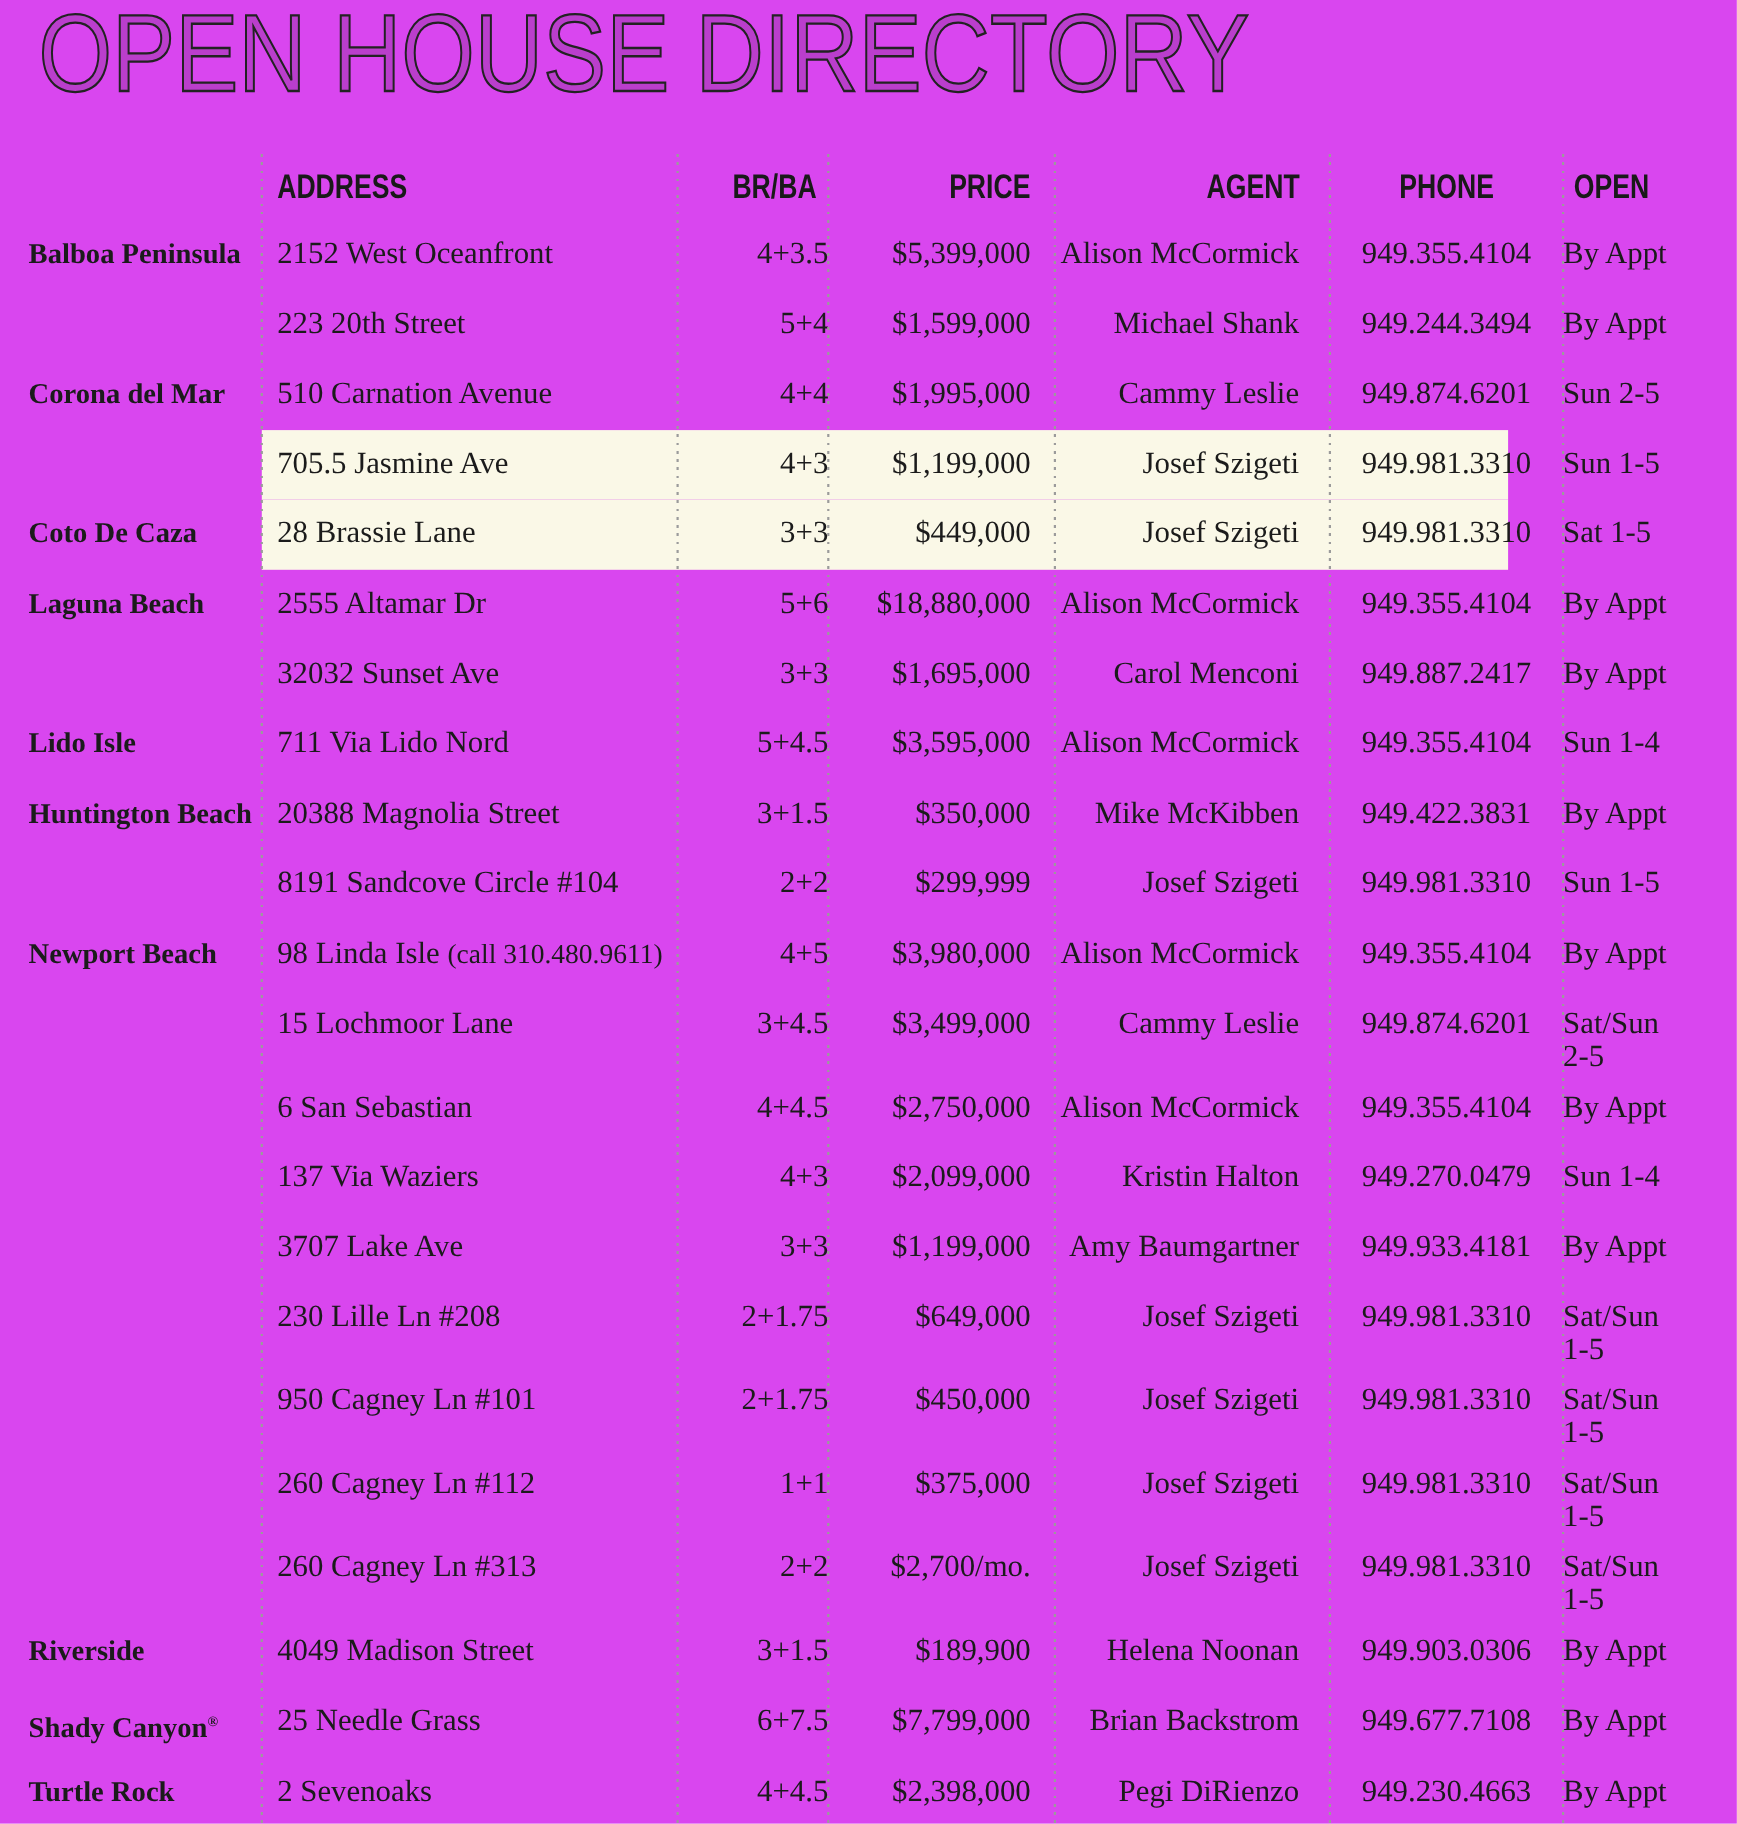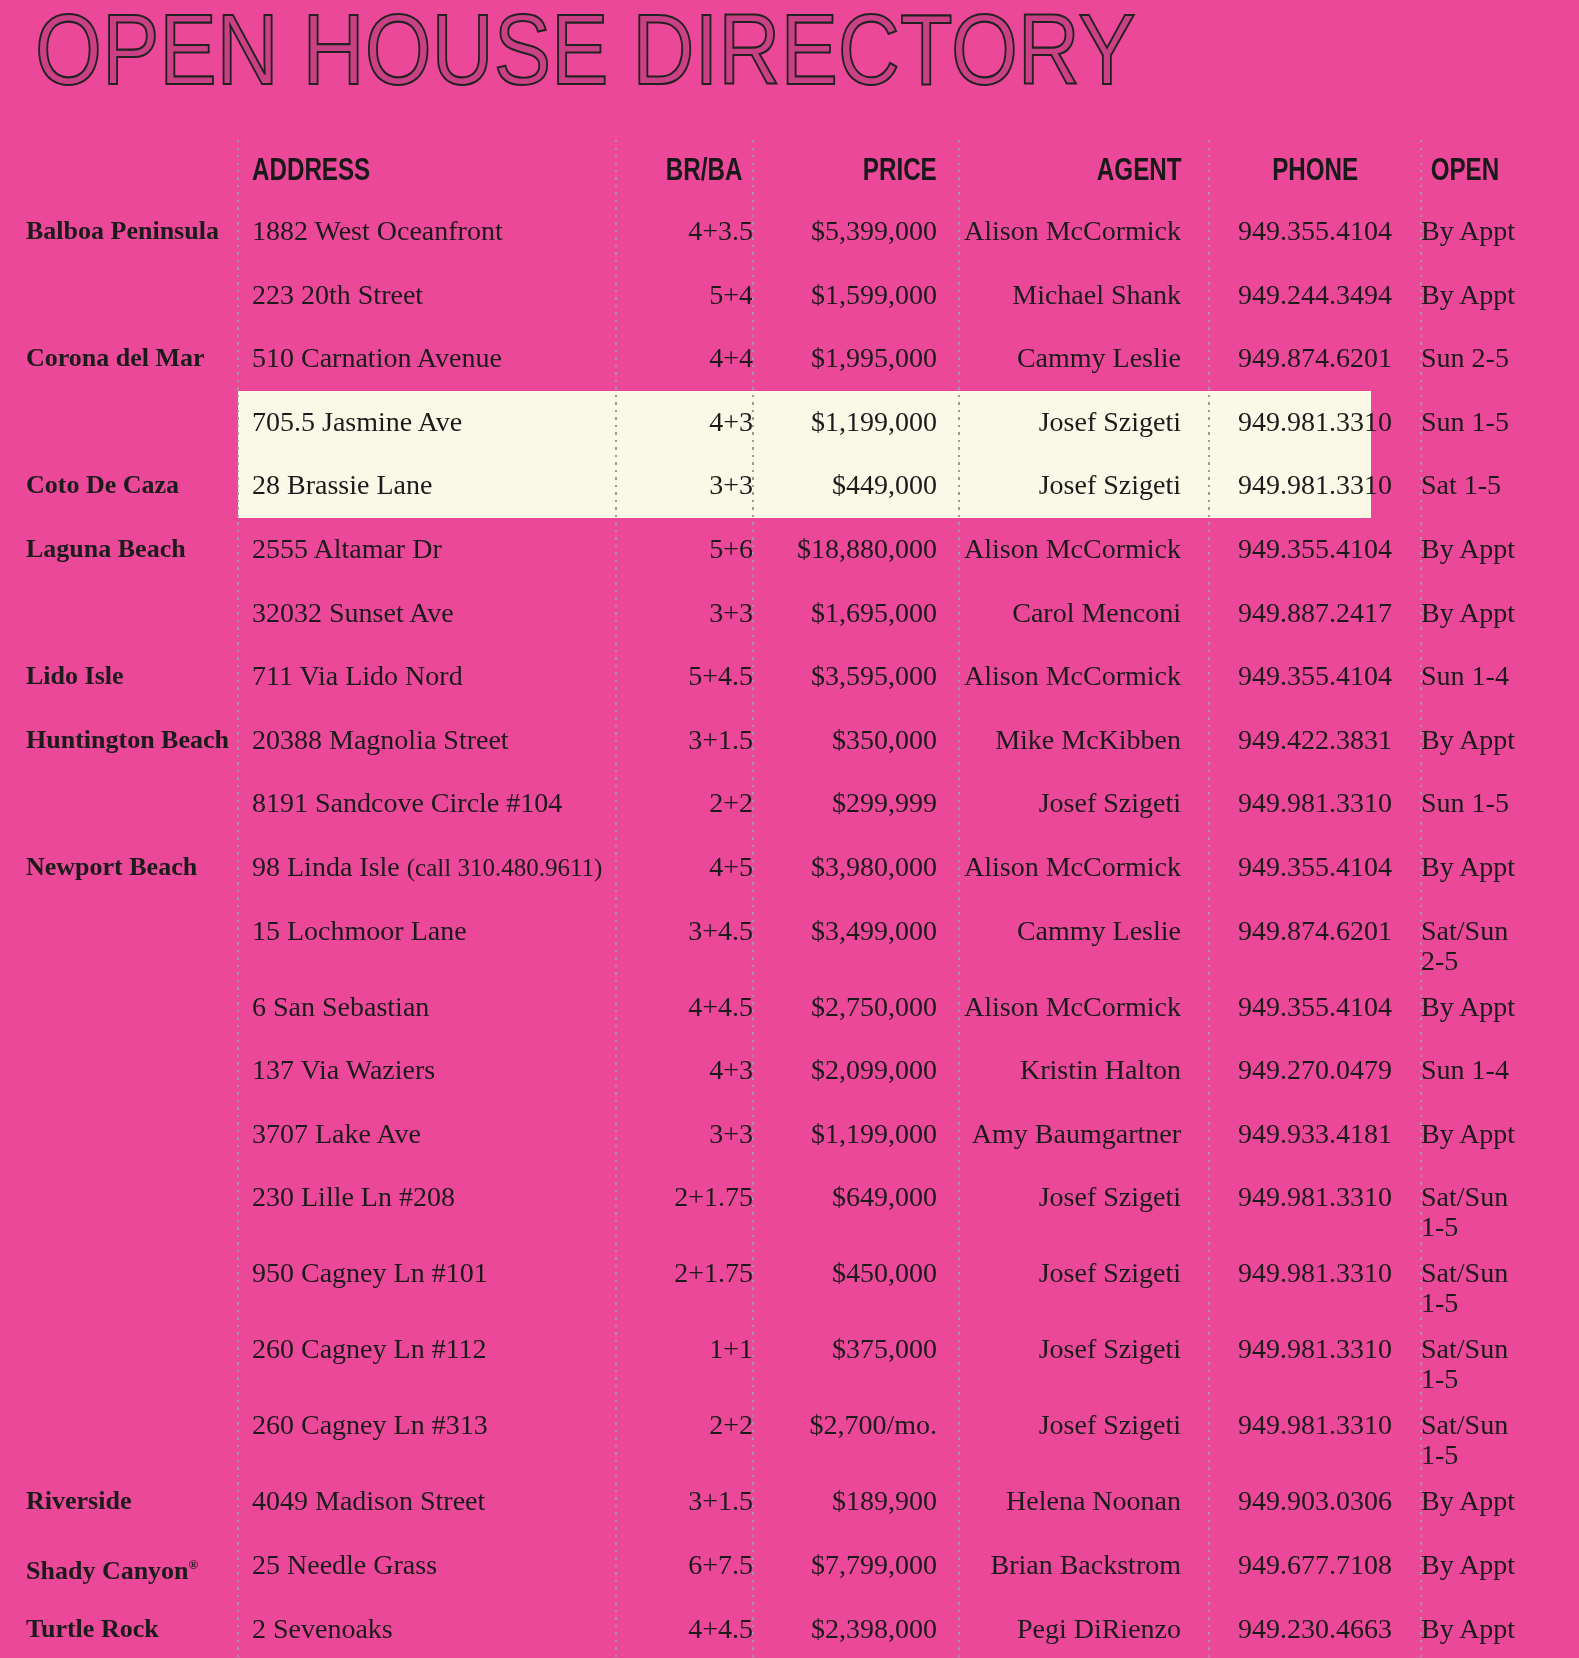--- a/index.html
+++ b/index.html
@@ -5,21 +5,21 @@
   html,body{margin:0;padding:0;background:#fff;}
   :root{
     --text:#1b1b1b;
     --dots:#9b9b9b;
     --hl:#faf8e7;
   }
   .page{
     position:relative;
     width:1579px;
     height:1658px;
-    background:#ec4899;
+    background:#d946ef;
     overflow:hidden;
     font-family:"Liberation Serif", serif;
     color:var(--text);
   }
   
   .title{
     position:absolute;
     top:-3px;
     left:35px;
     margin:0;
@@ -129,21 +129,21 @@
       <div class="cell hcell c-brba"><span class="hlabel">BR/BA</span></div>
       <div class="cell hcell c-price"><span class="hlabel">PRICE</span></div>
       <div class="cell hcell c-agent"><span class="hlabel">AGENT</span></div>
       <div class="cell hcell c-phone"><span class="hlabel">PHONE</span></div>
       <div class="cell hcell c-open"><span class="hlabel">OPEN</span></div>
     </div>
 
     <div id="rows">
         <div class="grid-row row">
           <div class="cell c-region"><span>Balboa Peninsula</span></div>
-          <div class="cell c-address"><span>1882 West Oceanfront</span></div>
+          <div class="cell c-address"><span>2152 West Oceanfront</span></div>
           <div class="cell c-brba"><span>4+3.5</span></div>
           <div class="cell c-price"><span>$5,399,000</span></div>
           <div class="cell c-agent"><span>Alison McCormick</span></div>
           <div class="cell c-phone"><span>949.355.4104</span></div>
           <div class="cell c-open">
             <div><span>By Appt</span></div>
           </div>
         </div>
         <div class="grid-row row">
           <div class="cell c-region"></div>

